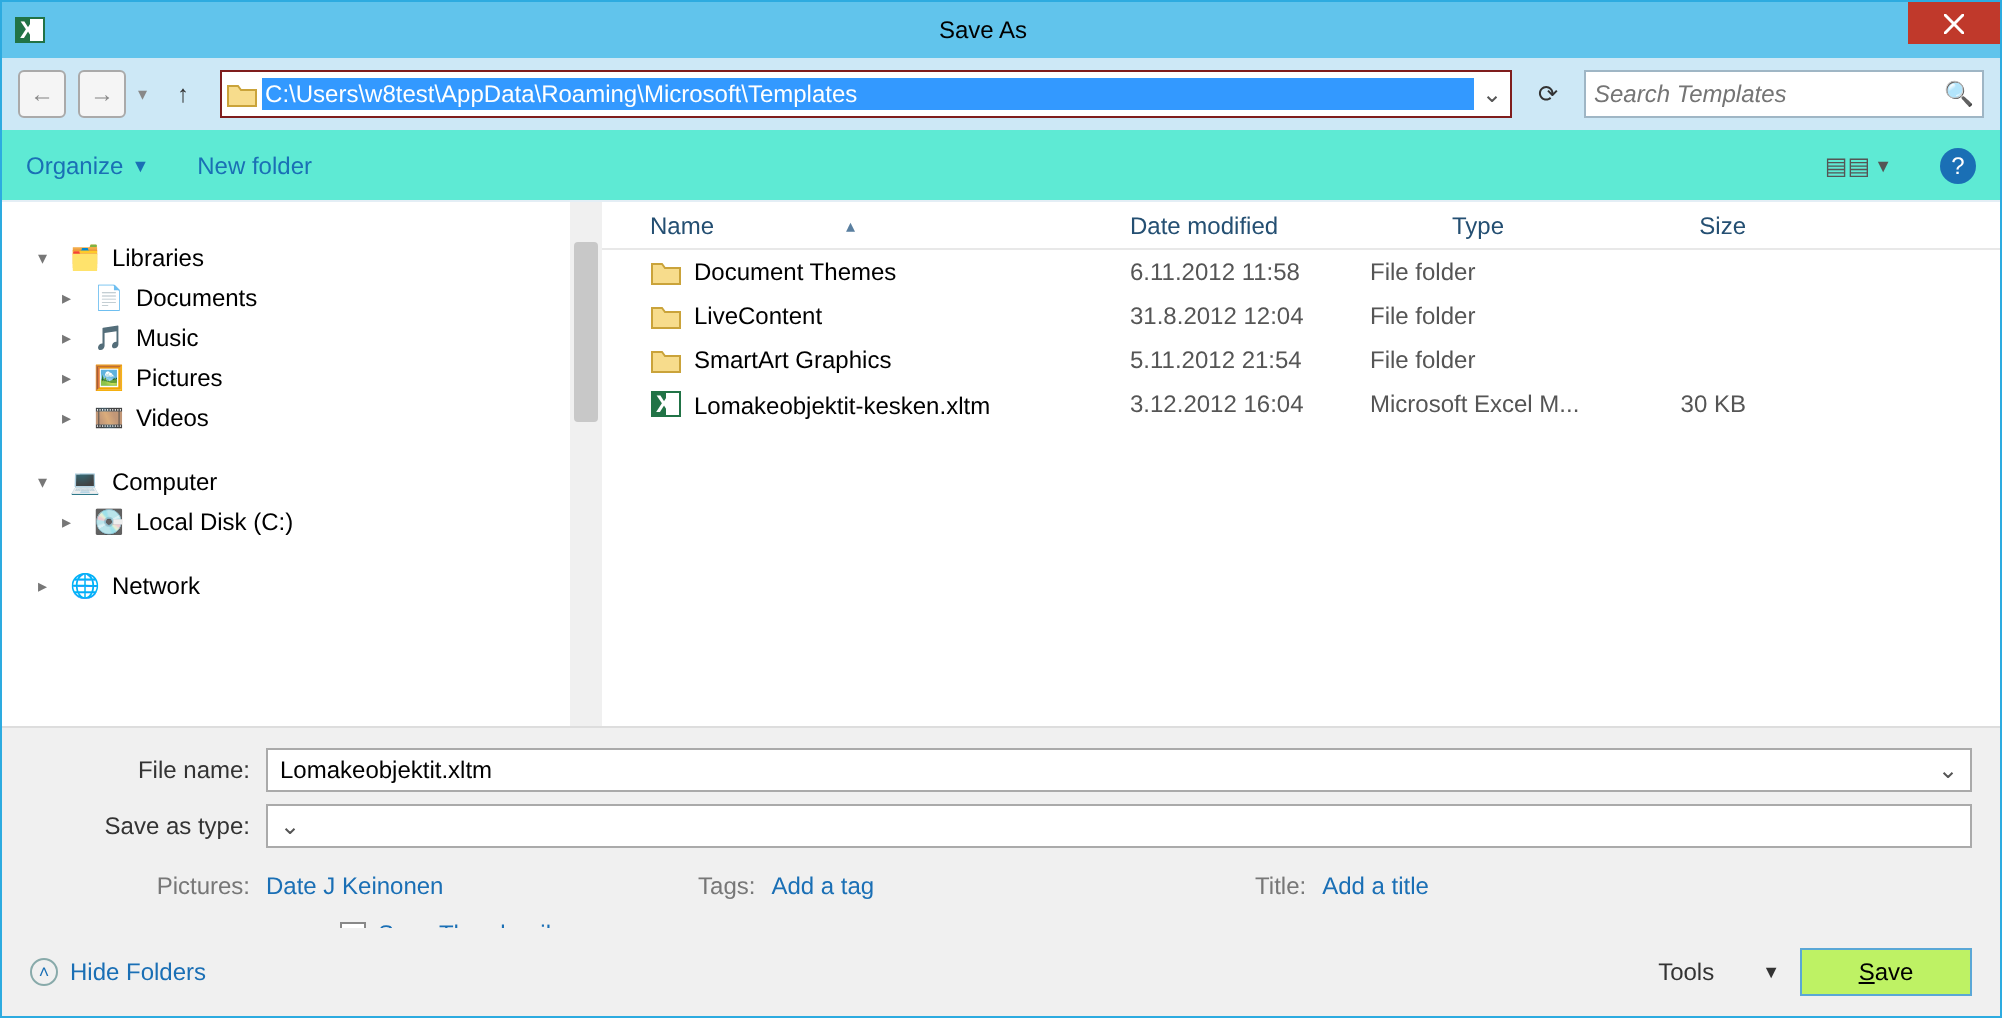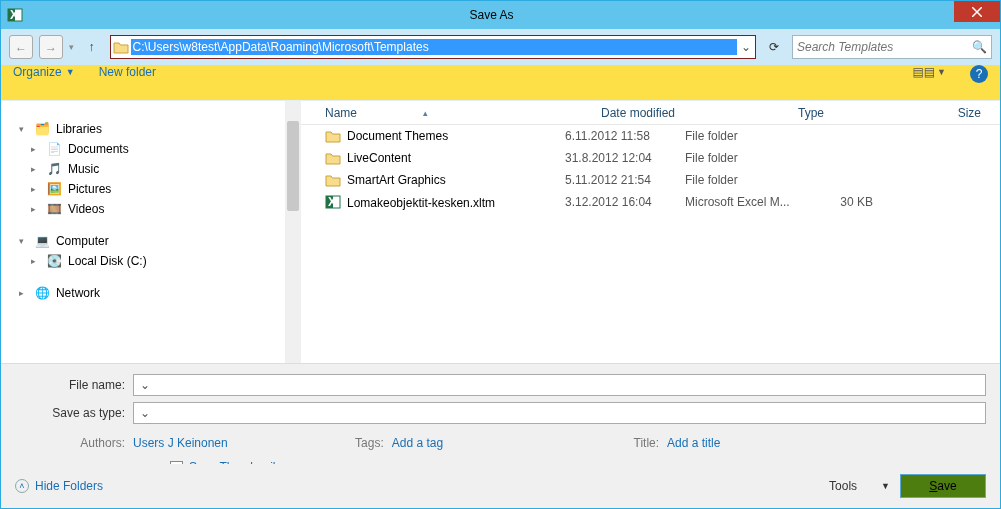--- a/index.html
+++ b/index.html
@@ -13,37 +13,37 @@
 .navbtn { width: 24px; height: 24px; border: 1px solid #aaa; border-radius: 3px; background: #f5f5f5; display: flex; align-items: center; justify-content: center; color: #888; }
 .navbtn.enabled { color: #333; }
 .addressbar { flex: 1; height: 24px; border: 1px solid #7f1d1d; background: #fff; display: flex; align-items: center; }
 .addressbar .foldericon { width: 20px; display: flex; align-items: center; justify-content: center; }
 .addressbar .path { flex: 1; background: #3399ff; color: #fff; padding: 1px 2px; }
 .addressbar .dd { width: 18px; text-align: center; color: #555; }
 .refresh { width: 24px; height: 24px; display: flex; align-items: center; justify-content: center; color: #333; }
 .searchbox { width: 200px; height: 24px; border: 1px solid #9fb6c5; background: #fff; display: flex; align-items: center; padding: 0 4px; }
 .searchbox input { flex: 1; border: none; outline: none; color: #888; font-style: italic; }
 .searchbox .sicon { color: #888; }
-.toolbar { height: 36px; background: #fde047; border-bottom: 1px solid #e4eef5; display: flex; align-items: flex-start; padding: 0 12px; gap: 24px; }
+.toolbar { height: 36px; background: #5eead4; border-bottom: 1px solid #e4eef5; display: flex; align-items: center; padding: 0 12px; gap: 24px; }
 .toolbar .org { color: #1a6fb5; display: flex; align-items: center; gap: 4px; }
 .toolbar .nf { color: #1a6fb5; }
 .toolbar .spacer { flex: 1; }
 .toolbar .view { color: #555; display: flex; align-items: center; gap: 2px; }
 .toolbar .help { width: 18px; height: 18px; border-radius: 50%; background: #1a6fb5; color: #fff; display: flex; align-items: center; justify-content: center; font-size: 11px; }
 .main { display: flex; height: 262px; }
 .sidebar { width: 300px; background: #fff; overflow: hidden; position: relative; border-right: 0; }
 .sidebar-inner { padding: 6px 0; }
 .sbitem { display: flex; align-items: center; height: 20px; padding-left: 30px; gap: 6px; }
 .sbitem.head { padding-left: 18px; font-weight: normal; }
 .sbitem .ticon { width: 10px; color: #777; font-size: 9px; }
 .sbgap { height: 12px; }
 .sidebar .vscroll { position: absolute; right: 0; top: 0; bottom: 0; width: 16px; background: #f0f0f0; }
 .sidebar .vscroll .thumb { position: absolute; left: 2px; right: 2px; top: 20px; height: 90px; background: #c8c8c8; border-radius: 2px; }
 .filelist { flex: 1; background: #fff; }
-.flhead { height: 24px; display: flex; align-items: center; border-bottom: 1px solid #e8e8e8; color: #244f72; padding-left: 18px; gap: 36px; }
+.flhead { height: 24px; display: flex; align-items: center; border-bottom: 1px solid #e8e8e8; color: #244f72; padding-left: 18px; }
 .flhead .col { padding: 0 6px; }
 .flhead .cname { width: 240px; display: flex; align-items: center; gap: 6px; }
 .flhead .cdate { width: 120px; }
 .flhead .ctype { width: 120px; text-align: center; }
 .flhead .csize { width: 80px; text-align: right; }
 .flrow { height: 22px; display: flex; align-items: center; padding-left: 18px; }
 .flrow .col { padding: 0 6px; }
 .flrow .cname { width: 240px; display: flex; align-items: flex-end; gap: 6px; }
 .flrow .cdate { width: 120px; color: #555; }
 .flrow .ctype { width: 120px; color: #555; }
@@ -60,21 +60,21 @@
 .metarow .mval { color: #1a6fb5; }
 .metarow .mgap { width: 100px; }
 .thumbrow { padding: 10px 0 0 155px; display: flex; align-items: center; gap: 6px; }
 .thumbrow .cb { width: 13px; height: 13px; border: 1px solid #888; background: #fff; }
 .thumbrow .tlbl { color: #1a6fb5; }
 .footer { position: absolute; bottom: 0; left: 0; right: 0; height: 44px; background: #f0f0f0; display: flex; align-items: center; padding: 0 14px; gap: 10px; }
 .footer .hf { display: flex; align-items: center; gap: 6px; color: #1a6fb5; }
 .footer .spacer { flex: 1; }
 .footer .tools { color: #333; display: flex; align-items: center; gap: 24px; }
 .footer .btn { width: 86px; height: 24px; border: 1px solid #9bbdd3; background: #fdfdfd; display: flex; align-items: center; justify-content: center; }
-.footer .btn.prim { background: #4d7c0f; border: 1px solid #5aa7d6; align-items: center; }
+.footer .btn.prim { background: #bef264; border: 1px solid #5aa7d6; align-items: center; }
 .uline { text-decoration: underline; }
 .sortarrow { font-size: 9px; color: #5a7fa0; margin-left: 60px; }
 </style>
 </head>
 <body>
 
 <div class="window">
 
   <div class="titlebar">
     <div class="appicon">
@@ -248,32 +248,33 @@
             <div class="col csize" style="width:80px;text-align:right;">30 KB</div>
           </div>
         </div>
     </div>
   </div>
 
   <div class="bottompanel">
     <div class="formrow">
       <div class="lbl">File name:</div>
       <div class="field">
+        <input value="Lomakeobjektit.xltm" style="">
         <span class="dd">⌄</span>
       </div>
     </div>
     <div class="formrow">
       <div class="lbl">Save as type:</div>
       <div class="field">
         <span class="dd">⌄</span>
       </div>
     </div>
     <div class="metarow">
-      <div class="mlbl">Authors:</div>
-      <div class="mval">Users J Keinonen</div>
+      <div class="mlbl">Pictures:</div>
+      <div class="mval">Date J Keinonen</div>
       <div class="mgap"></div>
       <div class="mlbl" style="width:40px;">Tags:</div>
       <div class="mval">Add a tag</div>
       <div class="mgap" style="width:160px;"></div>
       <div class="mlbl" style="width:40px;">Title:</div>
       <div class="mval">Add a title</div>
     </div>
     <div class="thumbrow">
       <div class="cb"></div>
       <div class="tlbl">Save Thumbnail</div>

